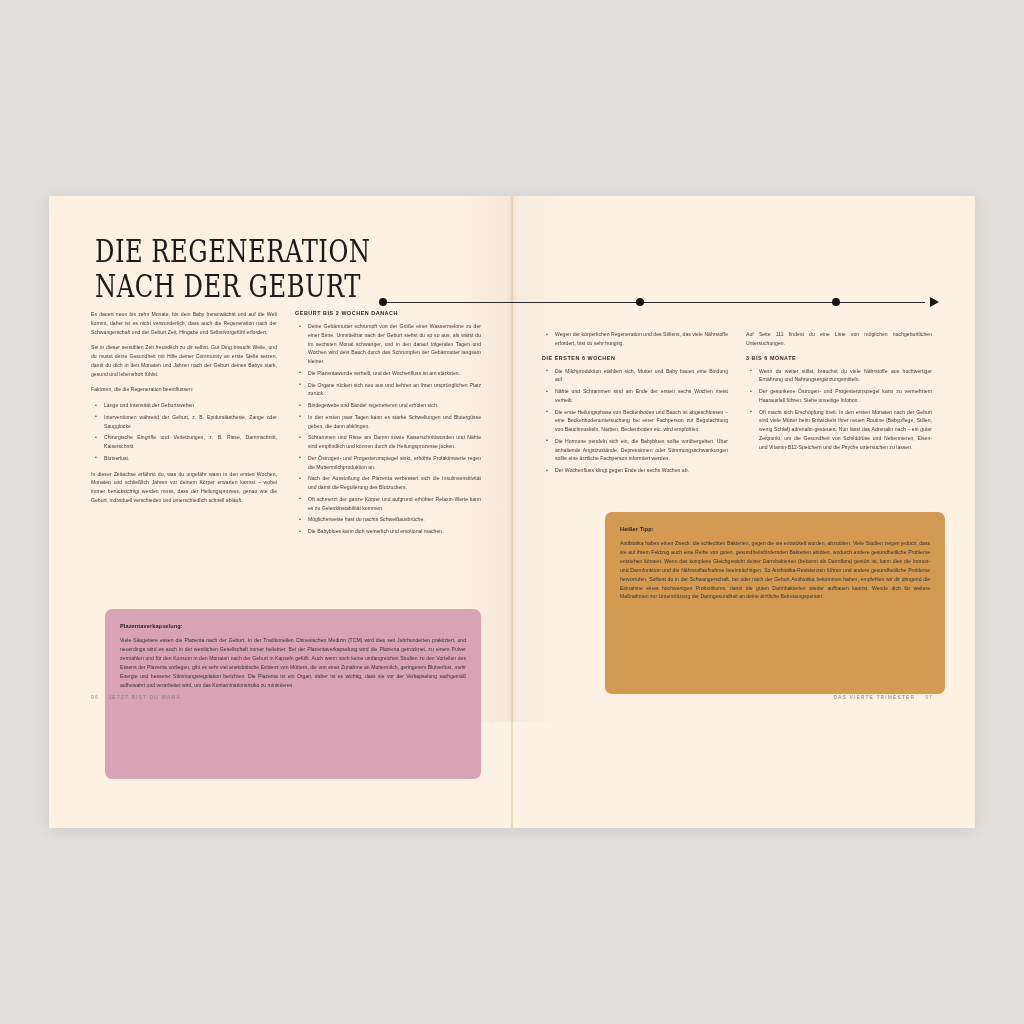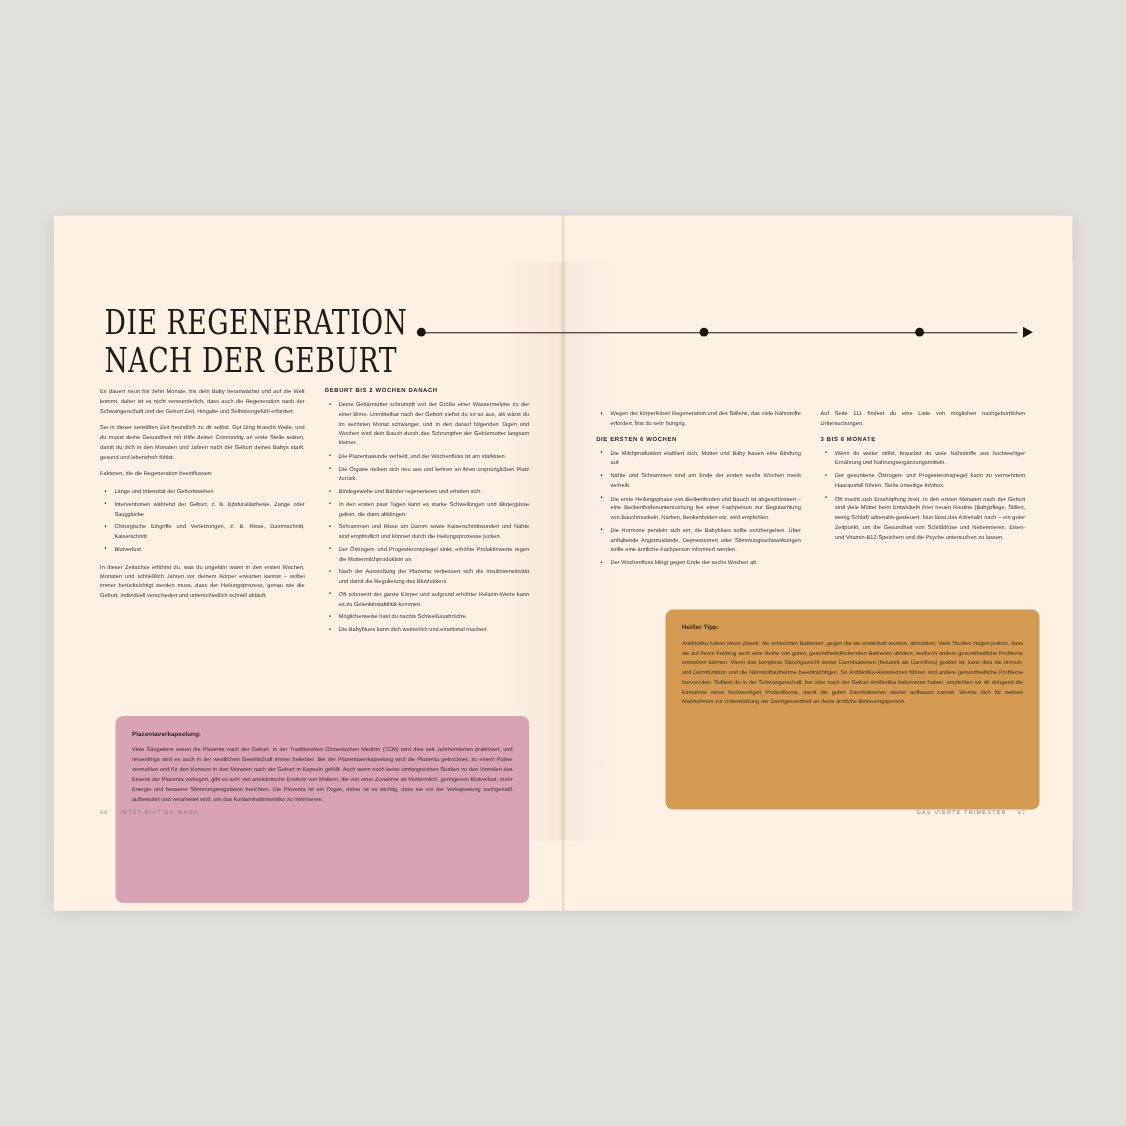--- a/index.html
+++ b/index.html
@@ -27,21 +27,20 @@
     height: 632px;
     background: #fdf1e4;
     box-shadow: 0 2px 14px rgba(0,0,0,0.10);
     display: flex;
   }
   .page {
     position: relative;
     width: 463px;
     height: 526px;
     box-sizing: border-box;
-    margin-top: 42px;
   }
   .page.left {
     background: linear-gradient(to right, #fdf1e4 0%, #fdf1e4 88%, #f6e8da 99%, #eddcca 100%);
     padding: 38px 30px 0 42px;
   }
   .page.right {
     background: linear-gradient(to left, #fdf1e4 0%, #fdf1e4 88%, #f7eade 99%, #efdfce 100%);
     padding: 38px 42px 0 30px;
   }
   .gutter {

